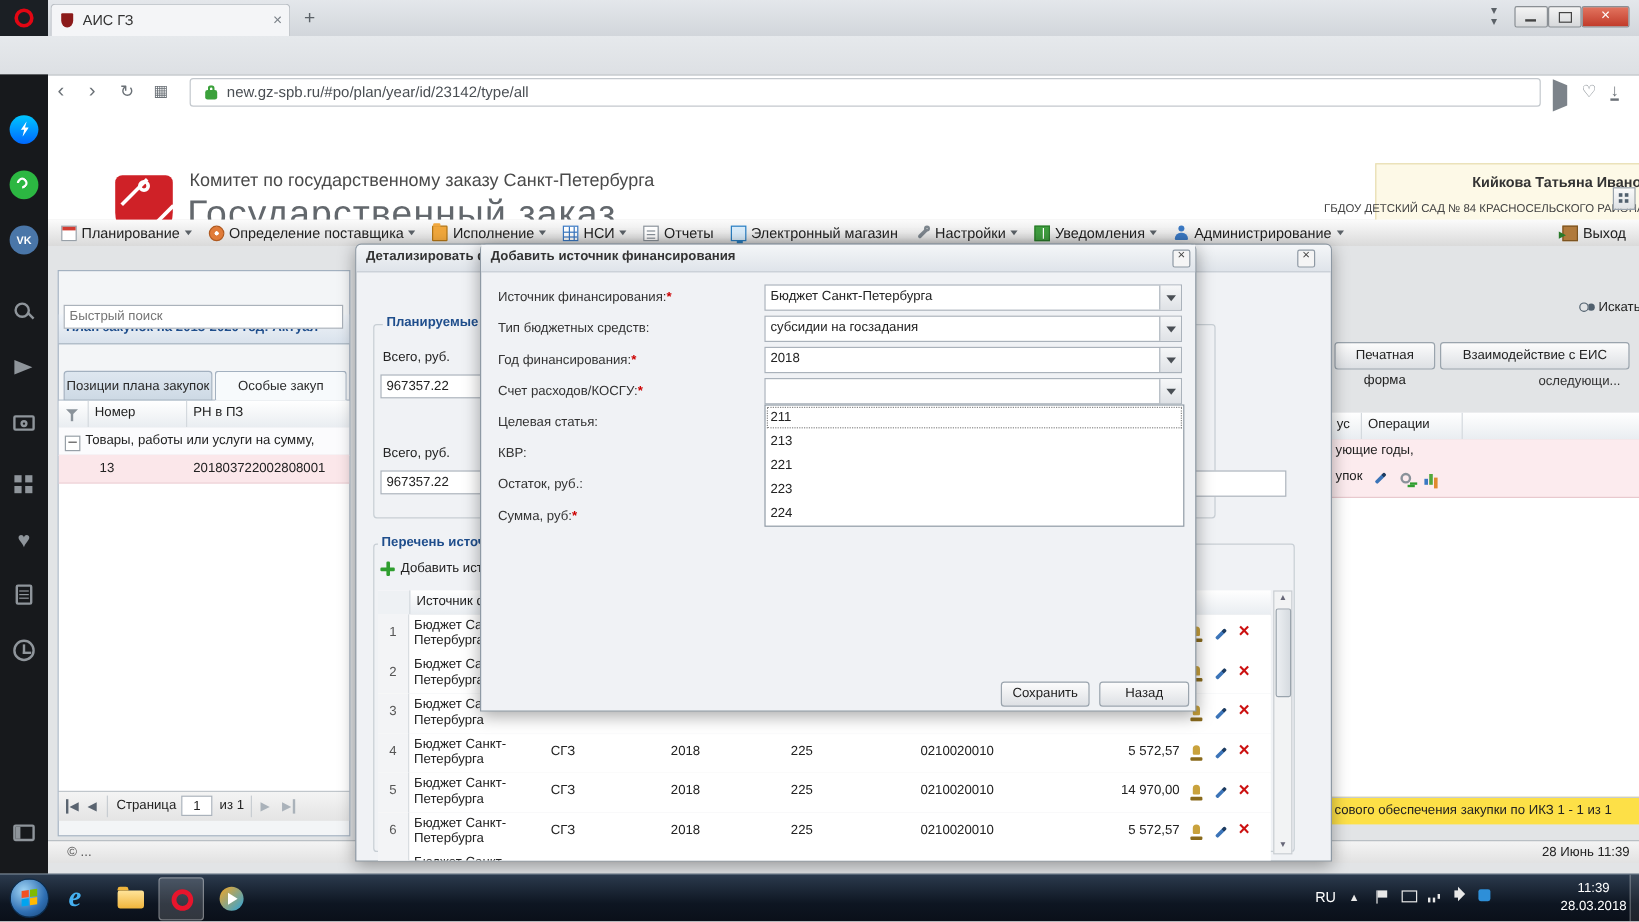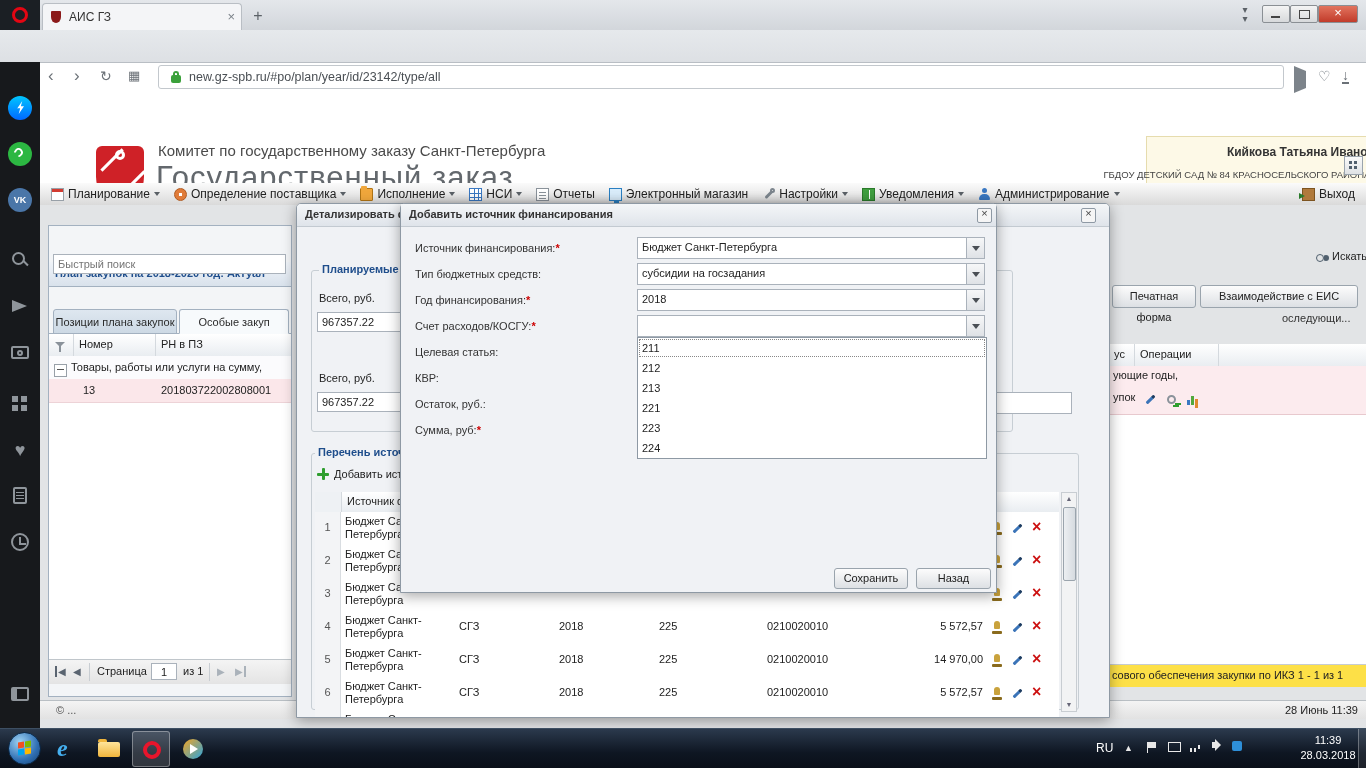--- a/index.html
+++ b/index.html
@@ -320,21 +320,21 @@
       <span class="abs txt11" style="left:48px;top:5px">Страница</span>
       <input class="xinput" style="left: 102px; top: 3px; width: 26px; height: 17px; text-align: center;" value="1">
       <span class="abs txt11" style="left:134px;top:5px">из 1</span>
       <span class="abs" style="left:160px;top:3px;bottom:3px;width:1px;background:#c8cdd2"></span>
       <span class="abs pgr dis" style="left:168px;top:6px">▶</span>
       <span class="abs pgr dis" style="left:186px;top:6px;border-right:2px solid #aab2ba;padding-right:1px">▶</span>
     </div>
   </div>
 
   <div class="abs" style="left:1110px;top:225px;width:256px;height:470px;z-index:2">
-    <div class="abs" style="left:206px;top:25px;display:flex;align-items:flex-end">
+    <div class="abs" style="left:206px;top:25px;display:flex;align-items:flex-start">
       <span class="binoc"></span>
       <span class="txt11">Искать</span>
     </div>
     <div class="btn abs" style="left:2px;top:60px;width:84px;height:23px;line-height:21px">Печатная форма</div>
     <div class="btn abs" style="left:90px;top:60px;width:158px;height:23px;line-height:21px">Взаимодействие с ЕИС</div>
     <div class="abs txt11" style="left:172px;top:87px;color:#333">оследующи...</div>
     <div class="abs" style="left:0;top:119px;width:256px;height:320px;background:#fff"></div>
     <div class="gridhd abs" style="left:0;top:119px;width:256px;height:22px">
       <span class="abs txt11" style="left:4px;top:4px">ус</span>
       <span class="abs" style="left:24px;top:0;bottom:0;width:1px;background:#d4d9de"></span>
@@ -503,21 +503,20 @@
     </div>
     <div class="frow-lab" style="top:189px">
       <span>Остаток, руб.:</span>
     </div>
     <div class="frow-lab" style="top:215px">
       <span>Сумма, руб:</span><span class="req">*</span>
     </div>
 
     <div class="abs" style="left:236px;top:133px;width:348px;background:#fff;border:1px solid #8e99a4;z-index:5">
       <div class="dditem foc">211</div>
-      <div class="dditem">212</div>
       <div class="dditem">213</div>
       <div class="dditem">221</div>
       <div class="dditem">223</div>
       <div class="dditem">224</div>
     </div>
 
     <div class="btn abs" style="left:433px;top:364px;width:74px;height:21px;line-height:19px">Сохранить</div>
     <div class="btn abs" style="left:515px;top:364px;width:75px;height:21px;line-height:19px">Назад</div>
   </div>
 

